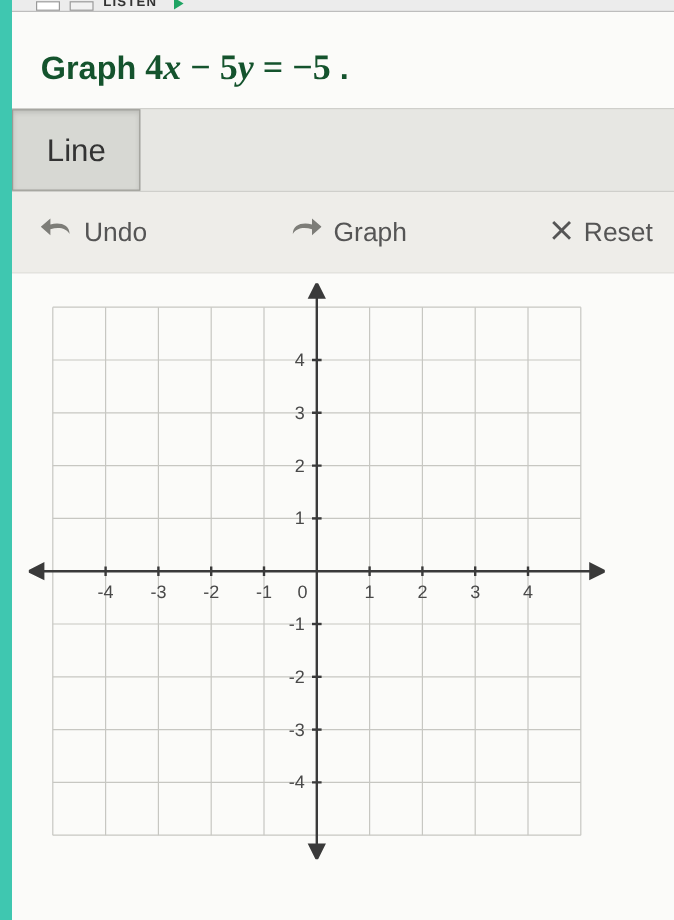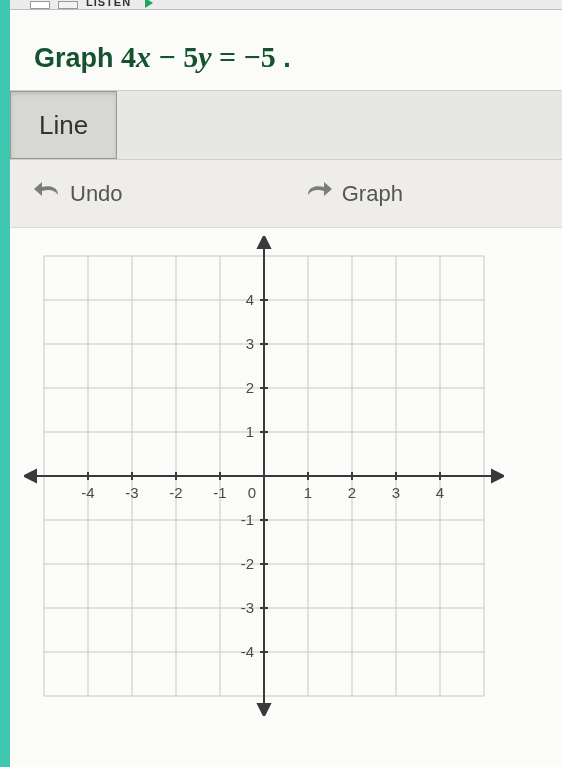--- a/index.html
+++ b/index.html
@@ -156,20 +156,29 @@
     <div class="spacer"></div>
     <div class="action-btn">
       <span>
         <svg width="26" height="20" viewBox="0 0 26 20">
           <path d="M2 14 C2 6 10 4 18 6 L18 1 L26 8 L18 15 L18 10 C11 8 5 9 2 14 Z" fill="#7d7d78"></path>
         </svg>
       </span>
       <span>Graph</span>
     </div>
     <div class="spacer"></div>
+    <div class="action-btn" style="padding-right:18px;">
+      <span>
+        <svg width="18" height="18" viewBox="0 0 18 18">
+          <line x1="2" y1="2" x2="16" y2="16" stroke="#555" stroke-width="2.4"></line>
+          <line x1="16" y1="2" x2="2" y2="16" stroke="#555" stroke-width="2.4"></line>
+        </svg>
+      </span>
+      <span>Reset</span>
+    </div>
   </div>
 
   <div class="graph-area">
     <svg class="graph-svg" width="480" height="480" viewBox="0 0 480 480">
 
       <g>
 
         <g stroke="#c7c7c2" stroke-width="1">
           <line x1="20" y1="20" x2="20" y2="460"></line>
           <line x1="64" y1="20" x2="64" y2="460"></line>

